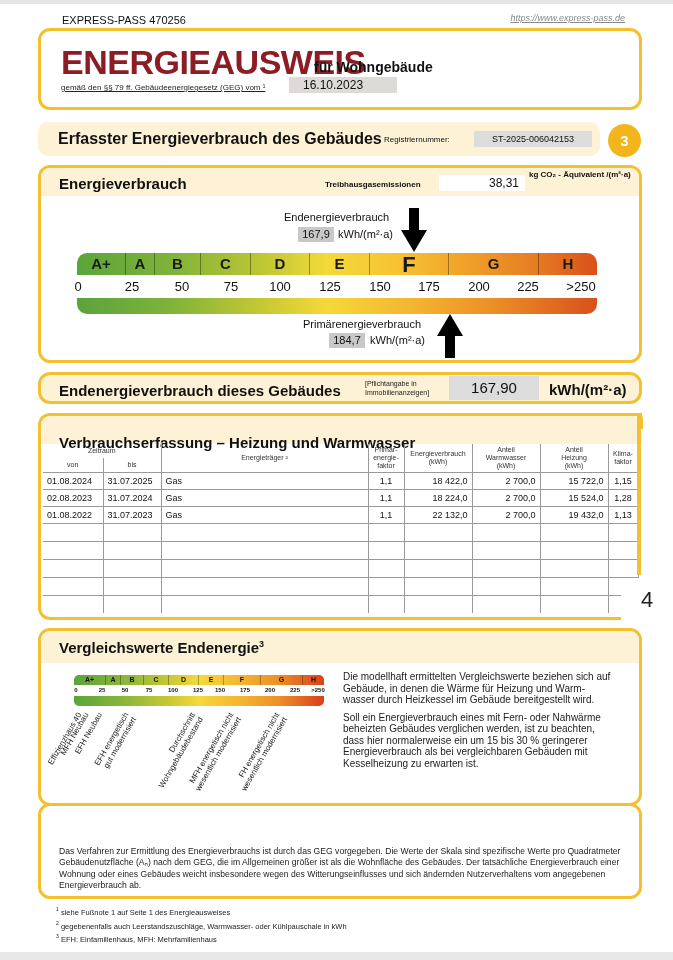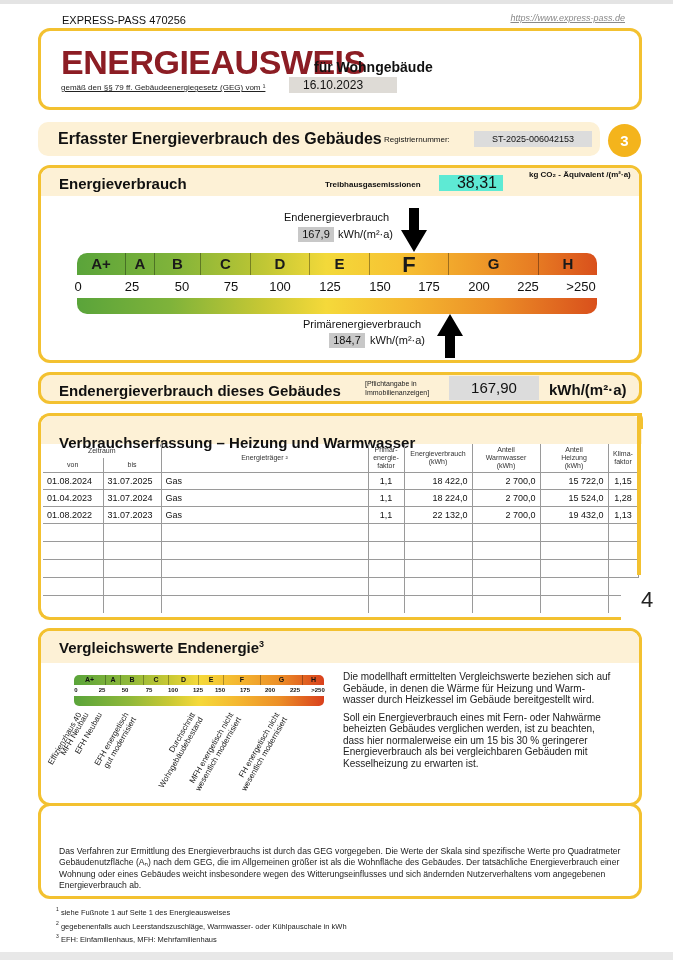--- a/index.html
+++ b/index.html
@@ -27,21 +27,21 @@
   .erf-title { position: absolute; left: 20px; top: 8px; font-size: 16px; font-weight: bold; }
   .erf-reglbl { position: absolute; left: 346px; top: 13px; font-size: 8px; font-weight: normal; }
   .erf-reg { position: absolute; left: 436px; top: 9px; width: 118px; height: 16px; background: #dcdcdc; font-size: 9px; text-align: center; line-height: 16px; }
   .page-badge { position: absolute; left: 608px; top: 124px; width: 33px; height: 33px; border-radius: 50%; background: #f4b41c; color: #fff; font-size: 15px; font-weight: bold; text-align: center; line-height: 33px; }
 
   
   #ev-panel { left: 38px; top: 165px; width: 604px; height: 198px; }
   #ev-panel .panel-title-band { height: 28px; }
   .ev-title { position: absolute; left: 18px; top: 7px; font-size: 15px; font-weight: bold; }
   .ev-thg-lbl { position: absolute; left: 284px; top: 12px; font-size: 8px; font-weight: bold; }
-  .ev-thg-val { position: absolute; left: 398px; top: 7px; width: 64px; height: 16px; background: #5eead4; font-size: 16px; text-align: right; padding-right: 6px; line-height: 16px; }
+  .ev-thg-val { position: absolute; left: 398px; top: 7px; width: 86px; height: 16px; background: #ffffff; font-size: 12px; text-align: right; padding-right: 6px; line-height: 16px; }
   .ev-thg-unit { position: absolute; left: 488px; top: 2px; font-size: 8px; font-weight: bold; }
 
   .end-lbl { position: absolute; left: 243px; top: 43px; font-size: 11px; }
   .end-val { position: absolute; left: 257px; top: 59px; width: 36px; height: 15px; background: #c8c8c8; font-size: 11px; text-align: center; line-height: 15px; }
   .end-unit { position: absolute; left: 297px; top: 60px; font-size: 11px; }
 
   .scale-top { position: absolute; left: 36px; top: 85px; width: 520px; height: 22px; border-radius: 10px 10px 0 0;
     background: linear-gradient(90deg, #5aa43a 0%, #7fb33a 18%, #b8c434 34%, #f3d93a 48%, #f7c233 62%, #f0a02a 75%, #e77c23 88%, #d9501c 100%); overflow: hidden; display: flex; }
   .scale-top .cls { height: 22px; border-right: 1px solid rgba(0,0,0,0.35); font-weight: bold; font-size: 15px; text-align: center; line-height: 22px; color: #1a1a1a; }
   .scale-top .cls:last-child { border-right: none; }
@@ -241,21 +241,21 @@
       <td>01.08.2024</td>
       <td>31.07.2025</td>
       <td>Gas</td>
       <td class="ctr">1,1</td>
       <td class="num">18 422,0</td>
       <td class="num">2 700,0</td>
       <td class="num">15 722,0</td>
       <td class="ctr">1,15</td>
     </tr>
     <tr>
-      <td>01.04.2023</td>
+      <td>02.08.2023</td>
       <td>31.07.2024</td>
       <td>Gas</td>
       <td class="ctr">1,1</td>
       <td class="num">18 224,0</td>
       <td class="num">2 700,0</td>
       <td class="num">15 524,0</td>
       <td class="ctr">1,28</td>
     </tr>
     <tr>
       <td>01.08.2022</td>

